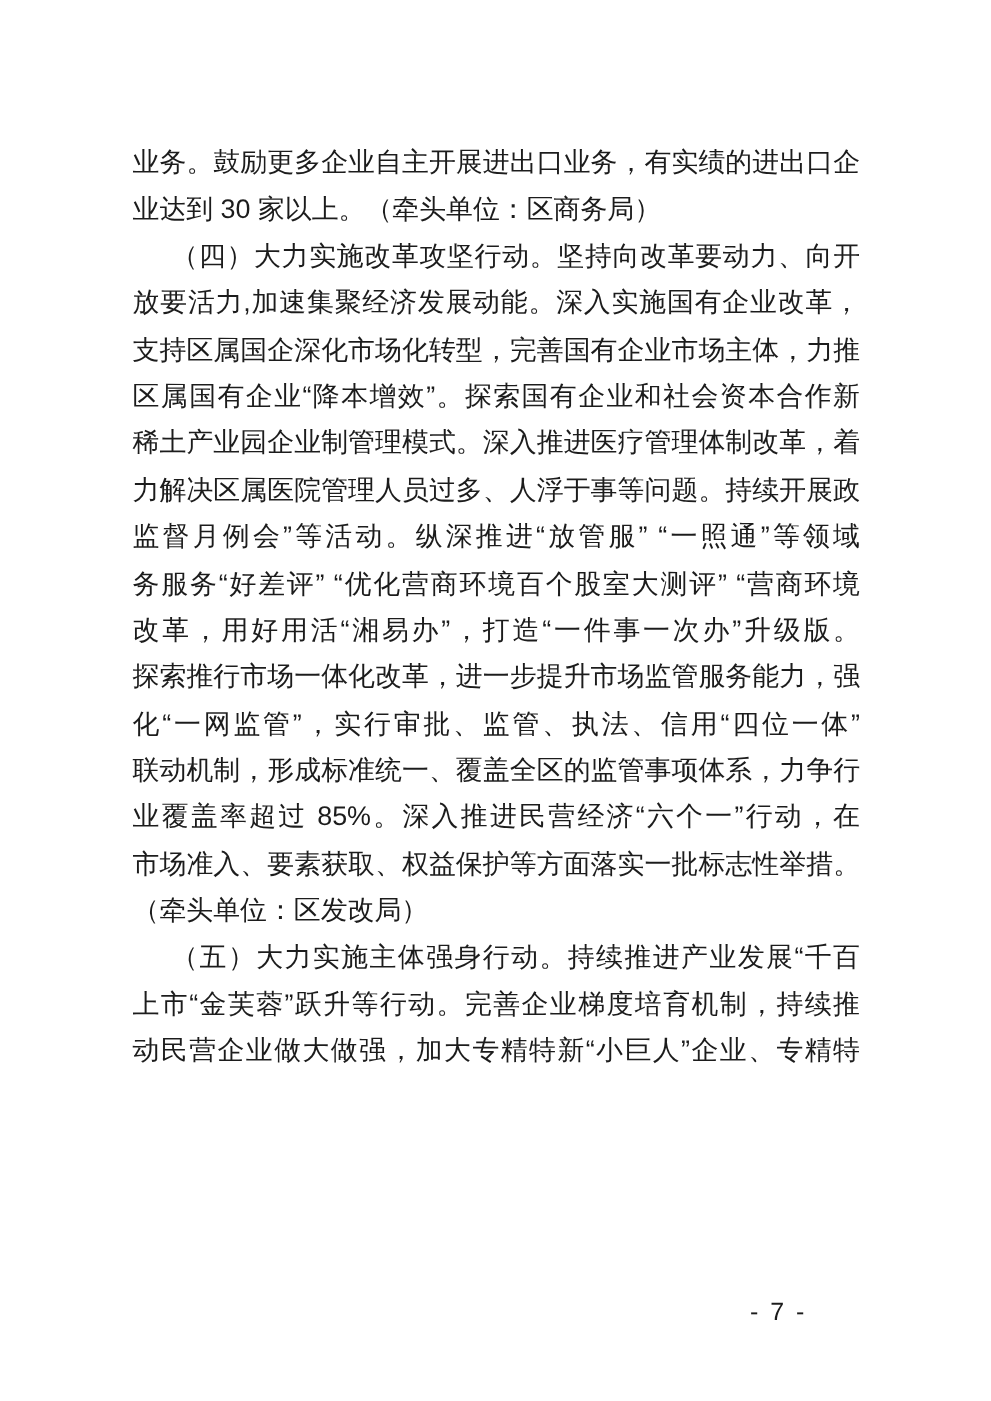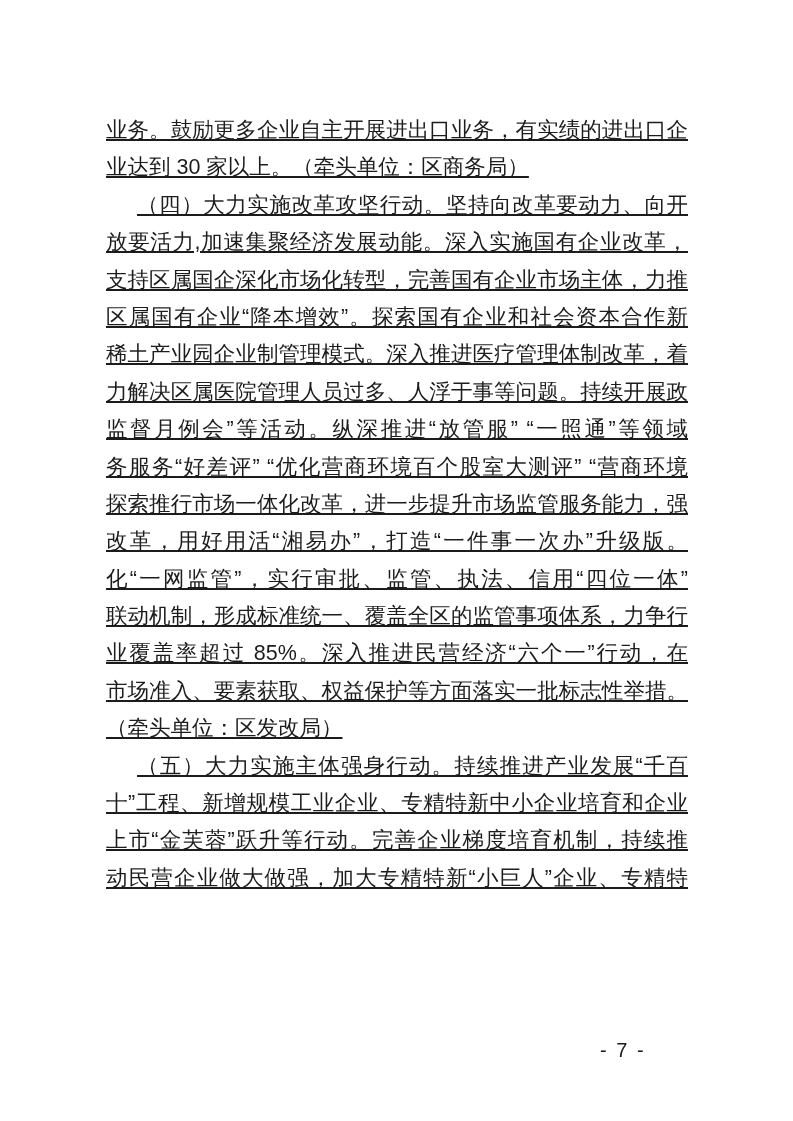--- a/index.html
+++ b/index.html
@@ -14,21 +14,20 @@
     background: #ffffff;
     overflow: hidden;
     font-family: "Liberation Sans", "DejaVu Sans", sans-serif;
     color: #1c1c1c;
   }
   .doc-body {
     position: absolute;
     left: 106px;
     top: 112px;
     width: 582px;
-    text-decoration: underline;
   }
   .line {
     height: 37.4px;
     line-height: 37.4px;
     font-size: 21.5px;
     letter-spacing: 0;
     white-space: nowrap;
     text-align: justify;
     text-align-last: justify;
     text-justify: inter-character;
@@ -63,26 +62,25 @@
     <div class="line">业务。鼓励更多企业自主开展进出口业务，有实绩的进出口企</div>
     <div class="line pe">业达到 30 家以上。（牵头单位：区商务局）</div>
     <div class="line ind">（四）大力实施改革攻坚行动。坚持向改革要动力、向开</div>
     <div class="line">放要活力,加速集聚经济发展动能。深入实施国有企业改革，</div>
     <div class="line">支持区属国企深化市场化转型，完善国有企业市场主体，力推</div>
     <div class="line">区属国有企业“降本增效”。探索国有企业和社会资本合作新</div>
     <div class="line">稀土产业园企业制管理模式。深入推进医疗管理体制改革，着</div>
     <div class="line">力解决区属医院管理人员过多、人浮于事等问题。持续开展政</div>
     <div class="line">监督月例会”等活动。纵深推进“放管服” “一照通”等领域</div>
     <div class="line">务服务“好差评” “优化营商环境百个股室大测评” “营商环境</div>
+    <div class="line">改革，用好用活“湘易办”，打造“一件事一次办”升级版。</div>
     <div class="line">探索推行市场一体化改革，进一步提升市场监管服务能力，强</div>
-    <div class="line">改革，用好用活“湘易办”，打造“一件事一次办”升级版。</div>
     <div class="line">化“一网监管”，实行审批、监管、执法、信用“四位一体”</div>
     <div class="line">联动机制，形成标准统一、覆盖全区的监管事项体系，力争行</div>
     <div class="line">业覆盖率超过 85%。深入推进民营经济“六个一”行动，在</div>
     <div class="line">市场准入、要素获取、权益保护等方面落实一批标志性举措。</div>
     <div class="line pe">（牵头单位：区发改局）</div>
     <div class="line ind">（五）大力实施主体强身行动。持续推进产业发展“千百</div>
-    <div class="line">十”工程、新增规模工业企业、专精特新中小企业培育和企业</div>
     <div class="line">上市“金芙蓉”跃升等行动。完善企业梯度培育机制，持续推</div>
     <div class="line">动民营企业做大做强，加大专精特新“小巨人”企业、专精特</div>
   </div>
   <div class="page-number">- 7 -</div>
 </div>
 
 </body></html>

